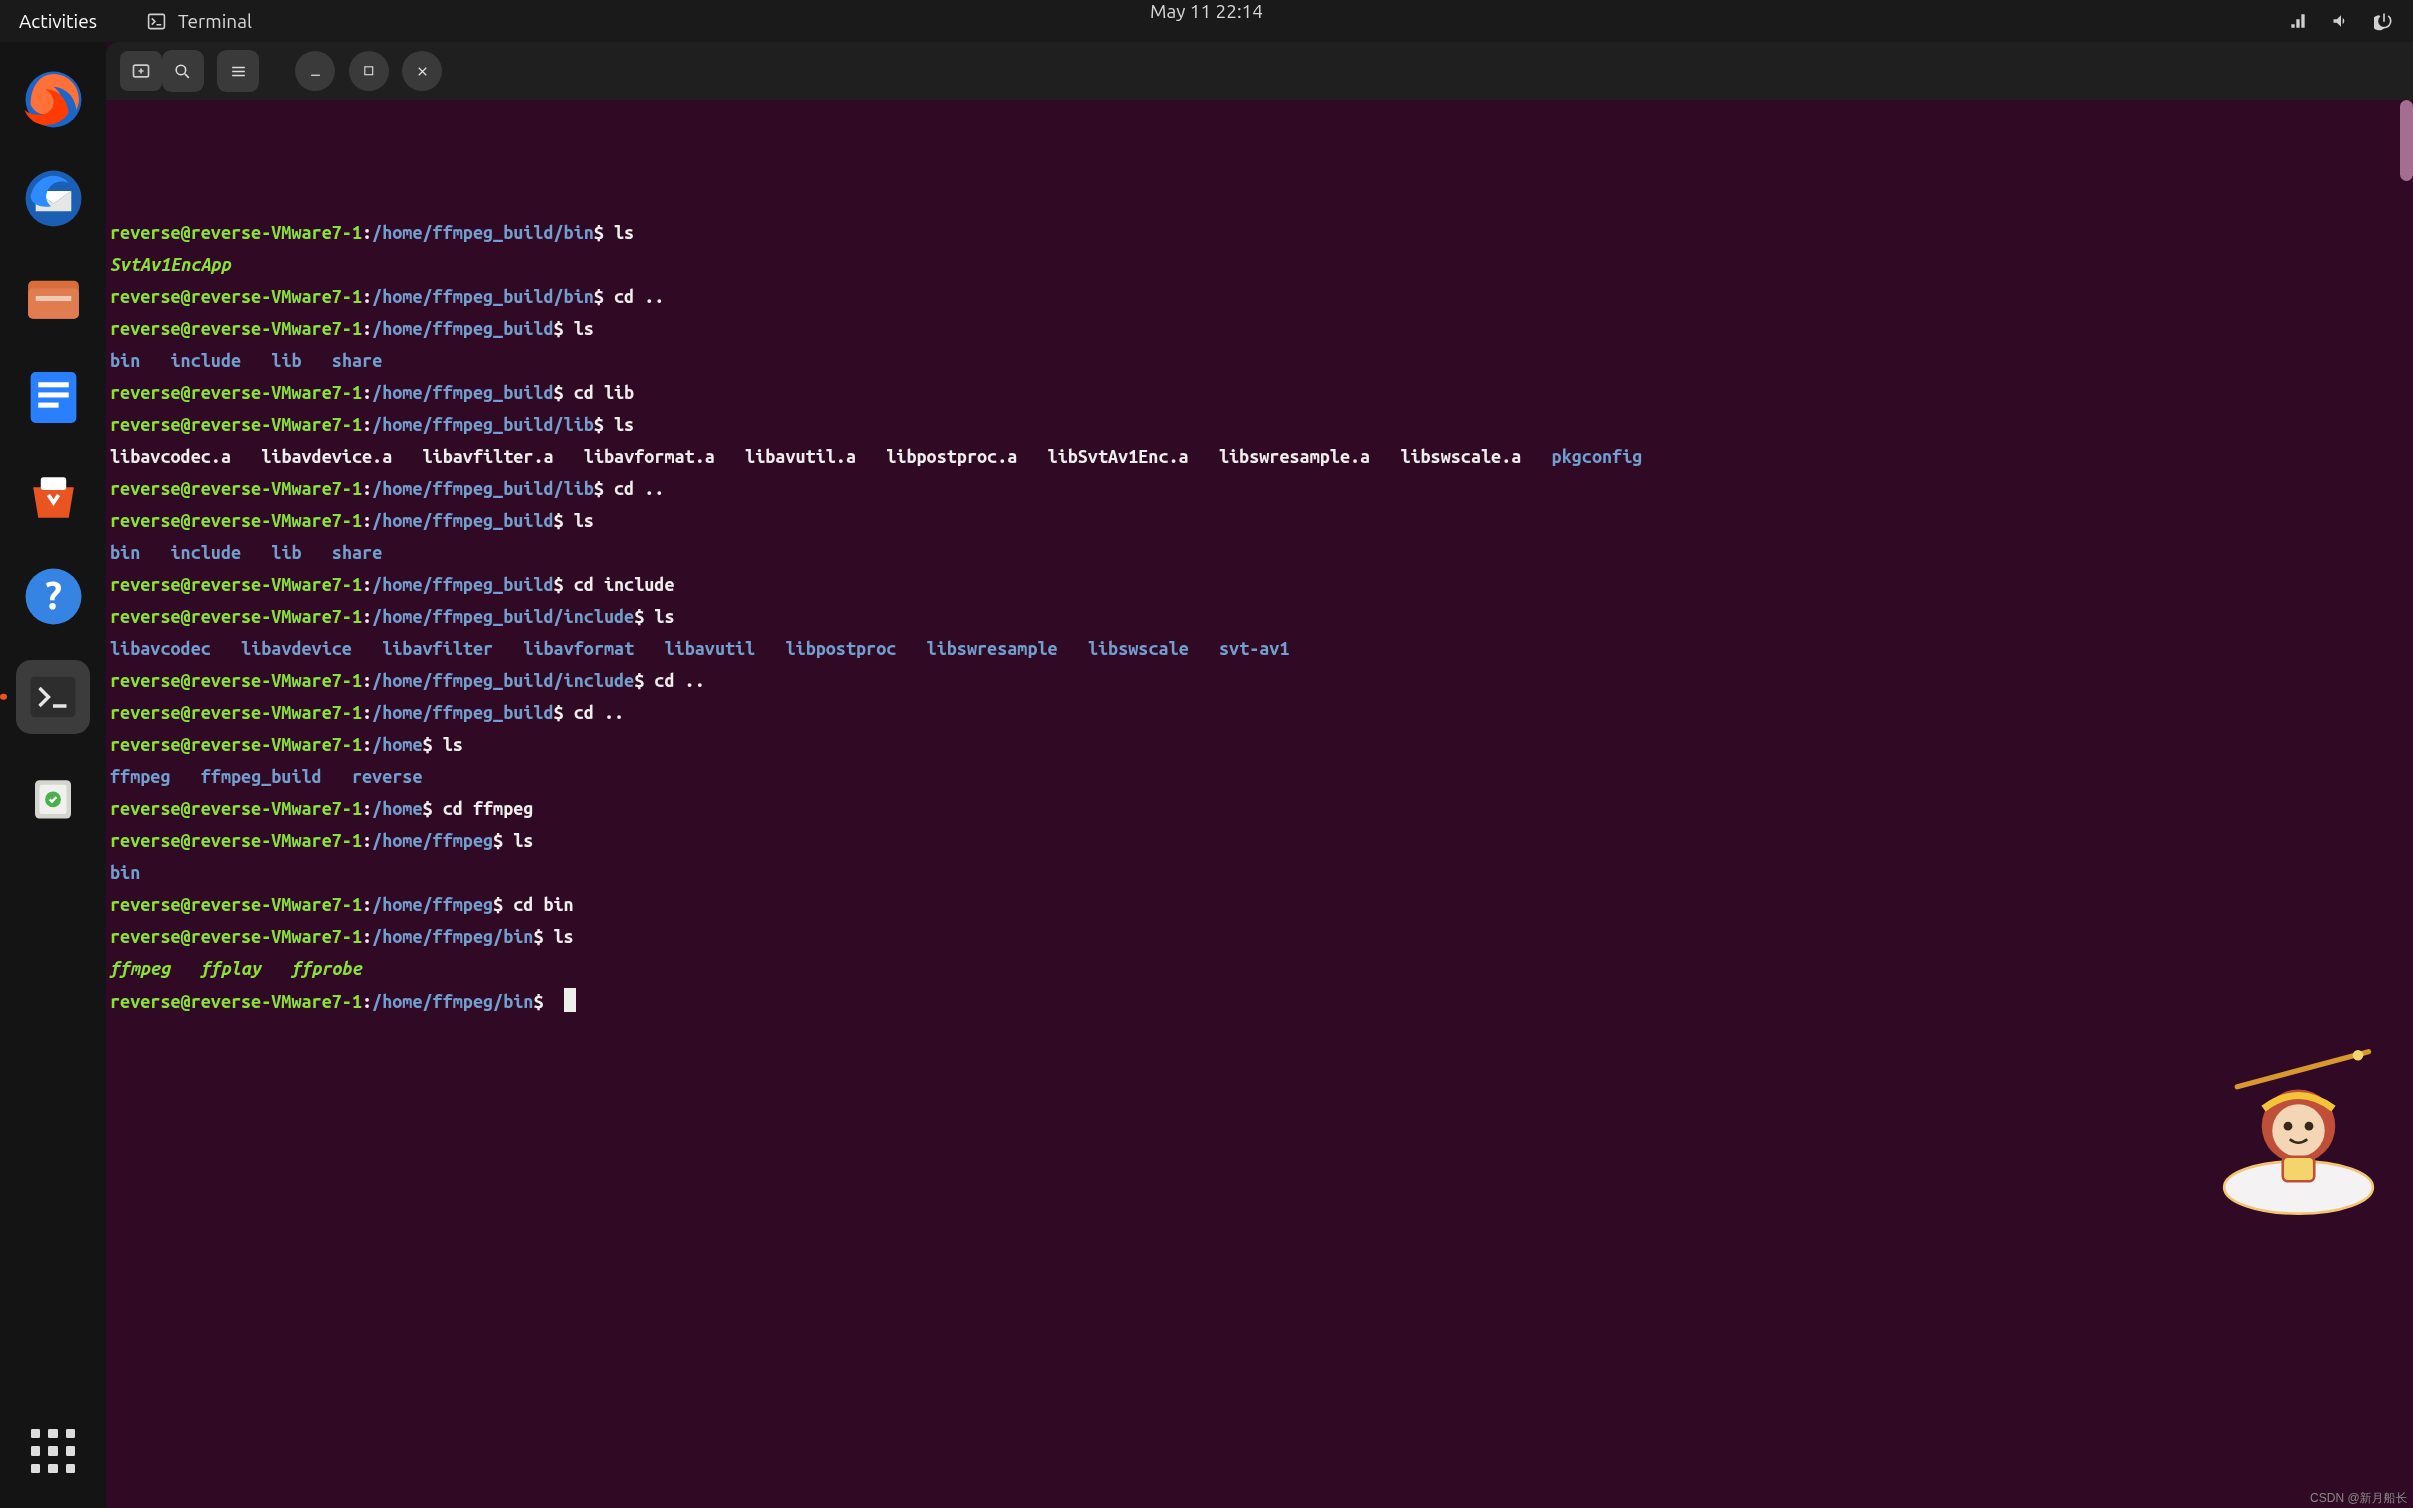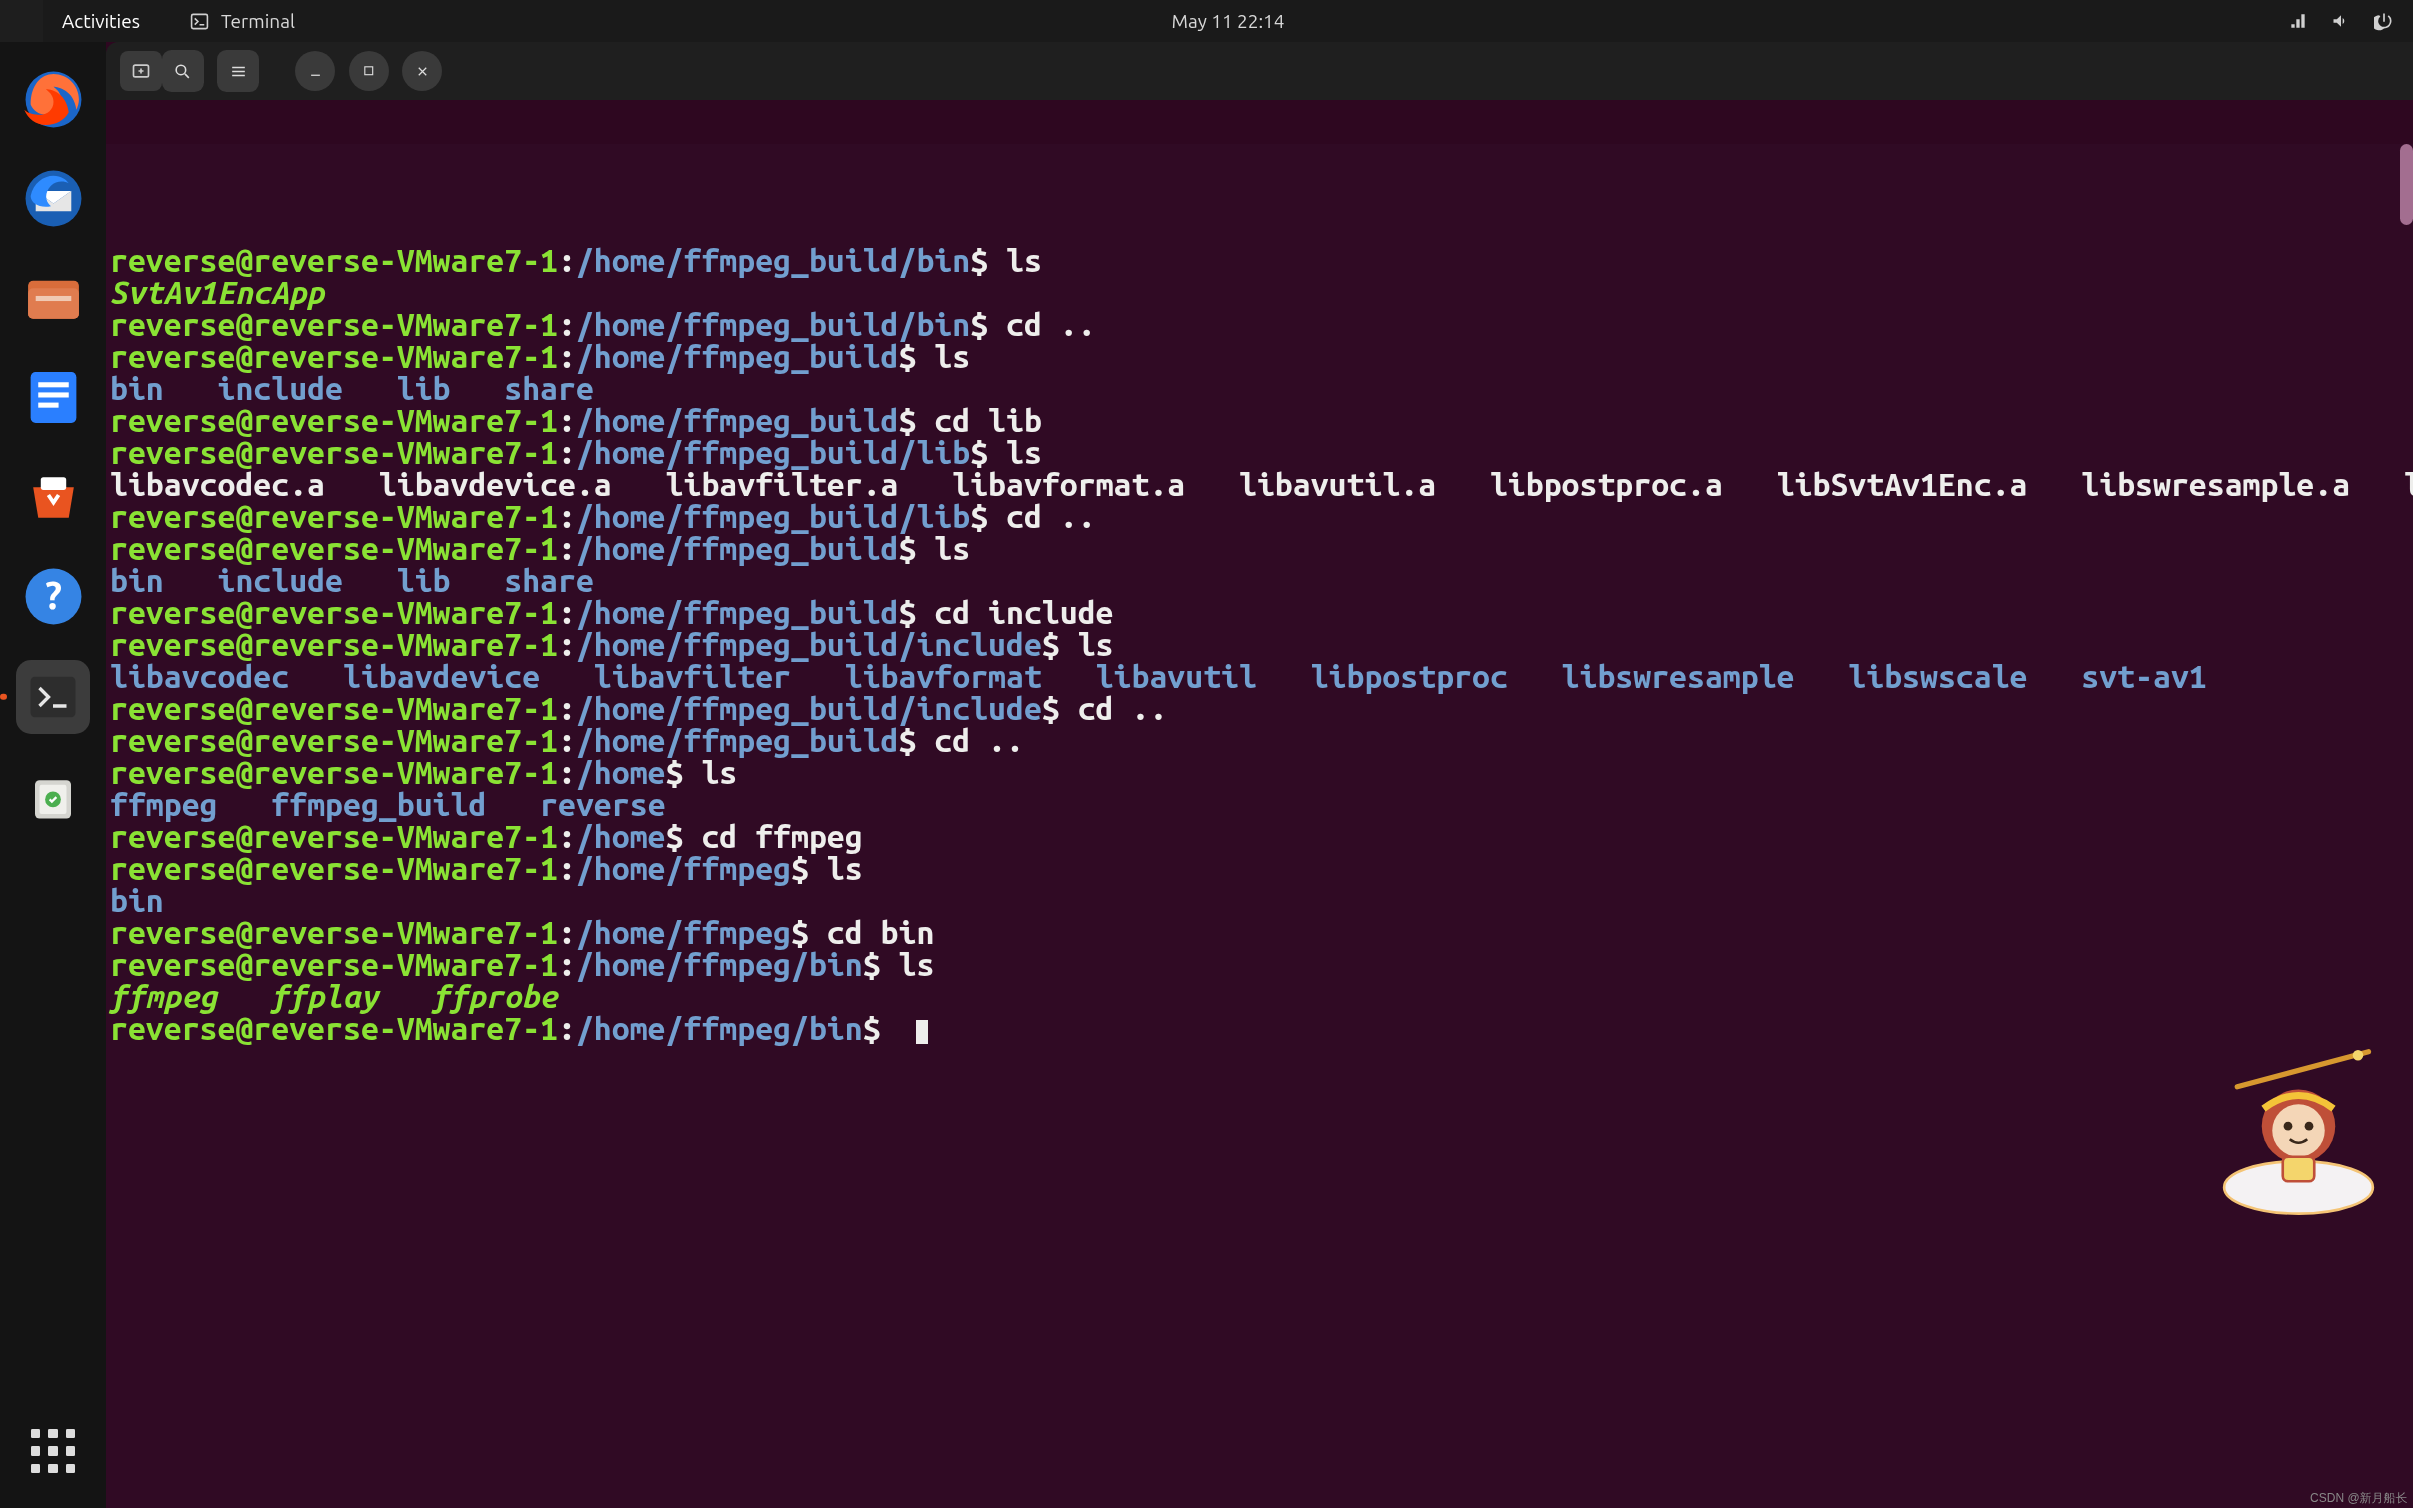--- a/index.html
+++ b/index.html
@@ -15,24 +15,22 @@
   }
 
   
   .top-panel {
     position: absolute;
     top: 0; left: 0; right: 0;
     height: 42px;
     background: #1a1a1a;
     color: #d8d8d8;
     display: flex;
-    align-items: center;
     padding: 0 19px;
     font-size: 19px;
-    margin-left: 43px;
   }
   .top-panel .left  { display: flex; align-items: center; gap: 34px; }
   .top-panel .center{ position: absolute; left: 50%; transform: translateX(-50%); }
   .top-panel .right { margin-left: auto; display: flex; align-items: center; gap: 23px; }
   .top-panel .app-ind { display: flex; align-items: center; gap: 12px; padding-left: 16px; }
   .top-panel svg { fill: #d0d0d0; }
   .active-label{ color: #fff; font-weight: 400; }
 
   
   .dock {
@@ -93,29 +91,28 @@
   .win-btn{
     width:40px;height:40px;border-radius:50%;background:#3a3a3a;
     display:flex;align-items:center;justify-content:center;color:#e0e0e0;
   }
 
   
   .term {
     flex:1;
     background:#300a24;
     font-family:"Ubuntu Mono","DejaVu Sans Mono",monospace;
-    font-size:32px;
+    font-size:18px;
     line-height:32px;
     font-weight:bold;
     color:#eeeeec;
-    padding:4px 4px;
+    padding:20px 4px;
     white-space:pre;
     overflow:hidden;
     position:relative;
-    margin-top:44px;
   }
   .term .scrollbar{
     position:absolute;right:0;top:0;width:13.5px;height:81px;
     background:#a36e90;border-radius:6.7px;
   }
   .g{color:#8ae234;}   
   .b{color:#729fcf;}   
   .w{color:#eeeeec;}   
   .exec{color:#8ae234;font-style:italic;} 
   .caret{display:inline-block;width:12px;height:24px;background:#eeeeec;transform:translateY(4px);}

